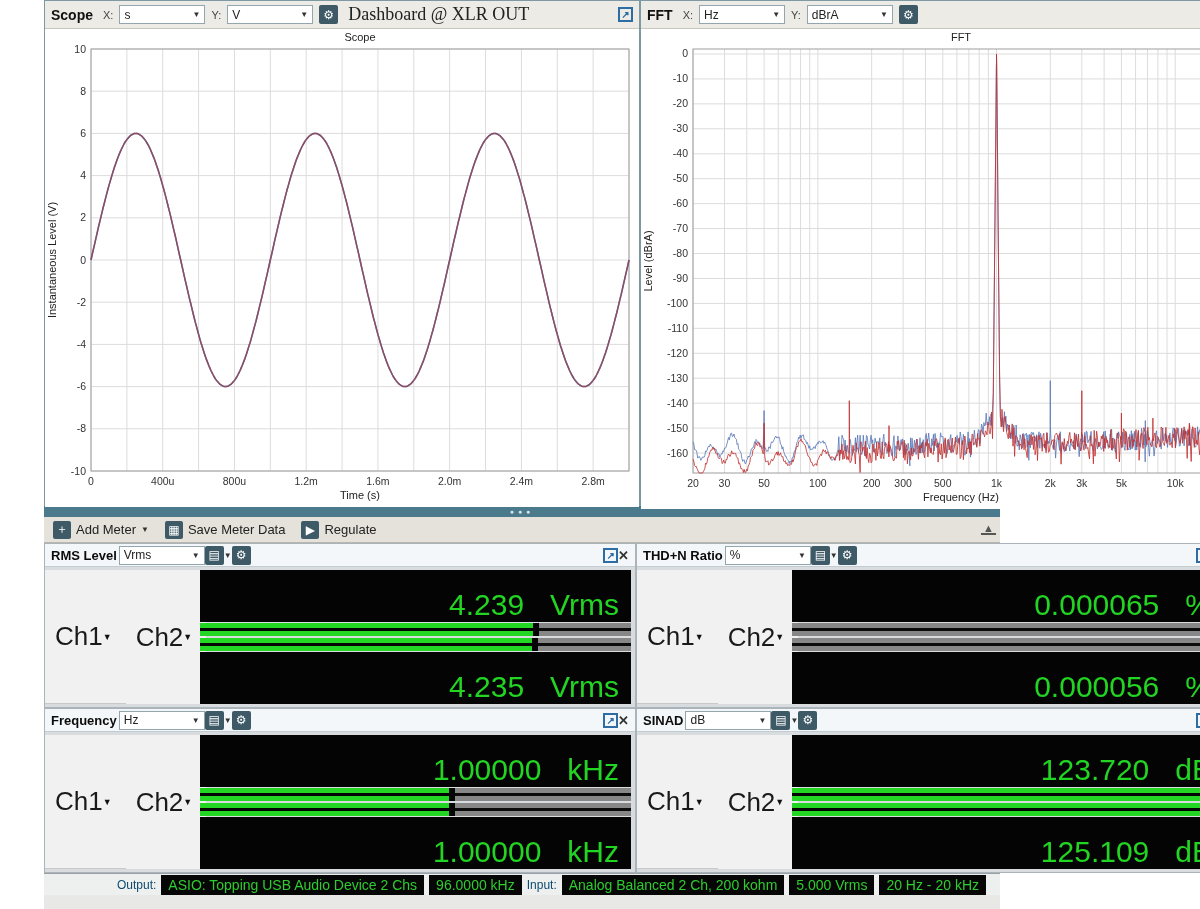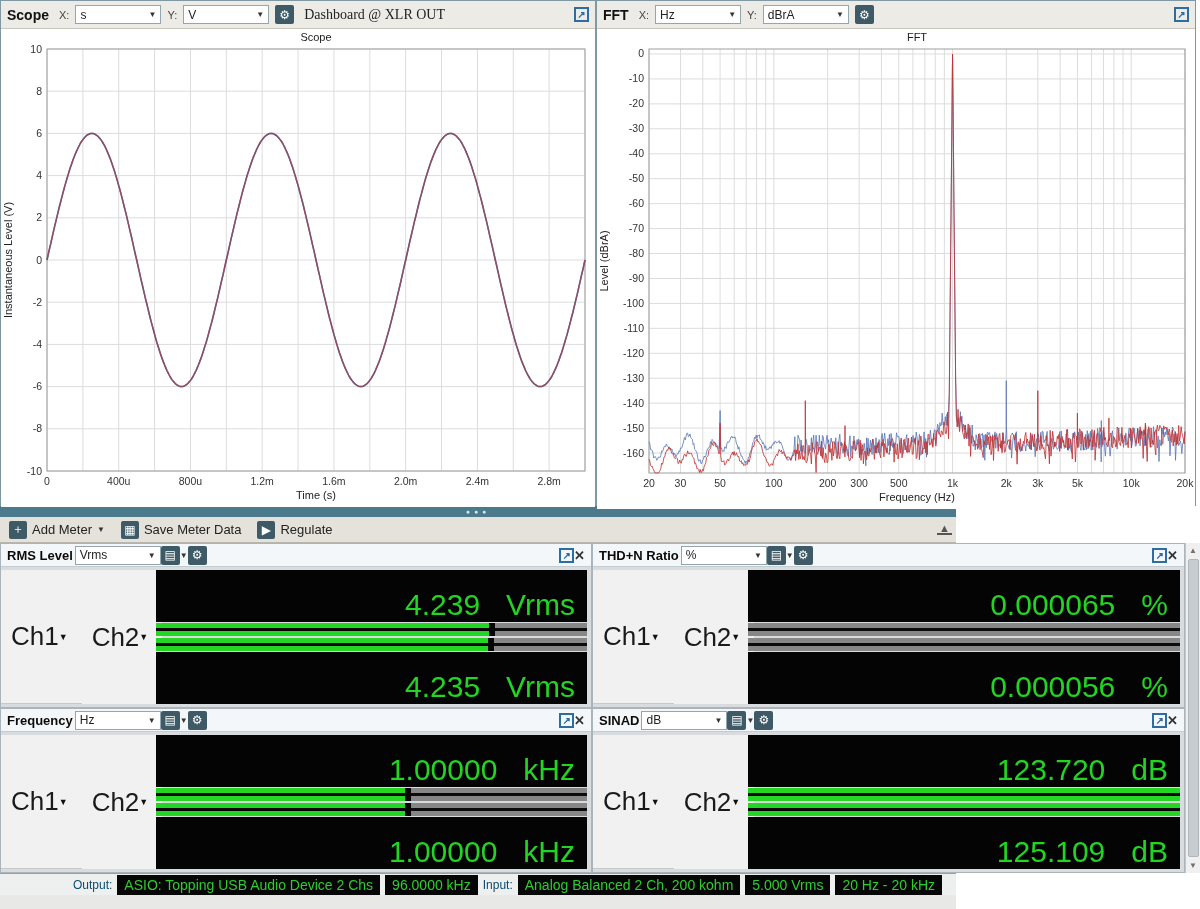--- a/index.html
+++ b/index.html
@@ -1,32 +1,32 @@
 <!DOCTYPE html>
 <html style="--display-green: #23d523; --badge-green: #2ecc2e; --icon-slate: #3e5a66; --popout-blue: #2d6da3;"><head>
 <meta charset="utf-8">
 <style>
   * { margin:0; padding:0; box-sizing:border-box; }
   html,body { width:1200px; height:909px; font-family:"Liberation Sans", sans-serif; background:#fff; overflow:hidden; }
-  .app { width:956px; height:909px; display:flex; flex-direction:column; background:#e8e8e6; }
+  .app { width:956px; height:909px; display:flex; flex-direction:column; background:#e8e8e6;margin-left:44px; }
 
   
   .charts-row { height:506px; display:flex; background:#3f6b7c; }
   .chart-panel { background:#fff; display:flex; flex-direction:column; border:1px solid #7e98a4; }
   .chart-panel.scope { width:596px; }
   .chart-panel.fft { width:600px; }
   .v-split { width:4px; background:#4a7a8c; cursor:col-resize; }
   .chart-header { height:28px; background:#edebe6; border-bottom:1px solid #c9c6bd; display:flex; align-items:center; padding:0 6px; gap:6px; flex:0 0 auto; }
   .chart-header .p-title { font-weight:bold; font-size:14px; color:#111; margin-right:4px; }
   .axis-lbl { font-size:11px; color:#444; }
   .dropdown { background:#fff; border:1px solid #93a5ad; height:19px; min-width:86px; display:inline-flex; align-items:center; justify-content:space-between; padding:0 4px; font-size:12px; color:#222; cursor:pointer; }
   .dropdown .dd-arrow { font-size:8px; color:#333; margin-left:6px; }
   .icon-btn { width:19px; height:19px; background:var(--icon-slate); color:#fff; display:inline-flex; align-items:center; justify-content:center; font-size:12px; border-radius:2px; cursor:pointer; }
   .dd-mini { font-size:8px; color:#333; cursor:pointer; }
-  .dash-label { font-family:"Liberation Serif", serif; font-size:14px; color:#222; margin-left:4px; }
+  .dash-label { font-family:"Liberation Serif", serif; font-size:18px; color:#222; margin-left:4px; }
   .spacer { flex:1; }
   .popout { width:15px; height:15px; border:2px solid var(--popout-blue); color:var(--popout-blue); font-size:10px; line-height:11px; text-align:center; font-weight:bold; cursor:pointer; }
   .chart-body { flex:1; background:#fff; position:relative; }
 
   
   .h-split { height:11px; background:#4a7a8c; display:flex; align-items:center; justify-content:center; cursor:row-resize; }
   .h-split .dots { color:#d8e4e8; font-size:7px; letter-spacing:4px; line-height:6px; }
   .toolbar { height:26px; background:#e4e2db; border-bottom:1px solid #b9b6ae; display:flex; align-items:center; gap:6px; padding:0 4px; }
   .tool-btn { display:inline-flex; align-items:center; gap:5px; font-size:13px; color:#222; padding:2px 5px; cursor:pointer; }
   .tool-icon { width:18px; height:18px; background:var(--icon-slate); color:#fff; display:inline-flex; align-items:center; justify-content:center; font-size:12px; border-radius:2px; }

